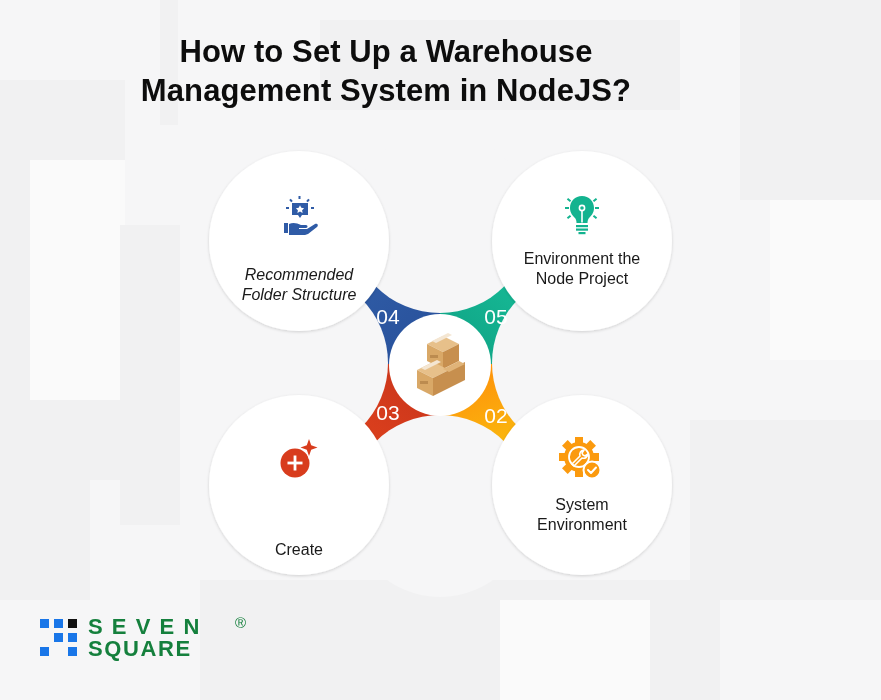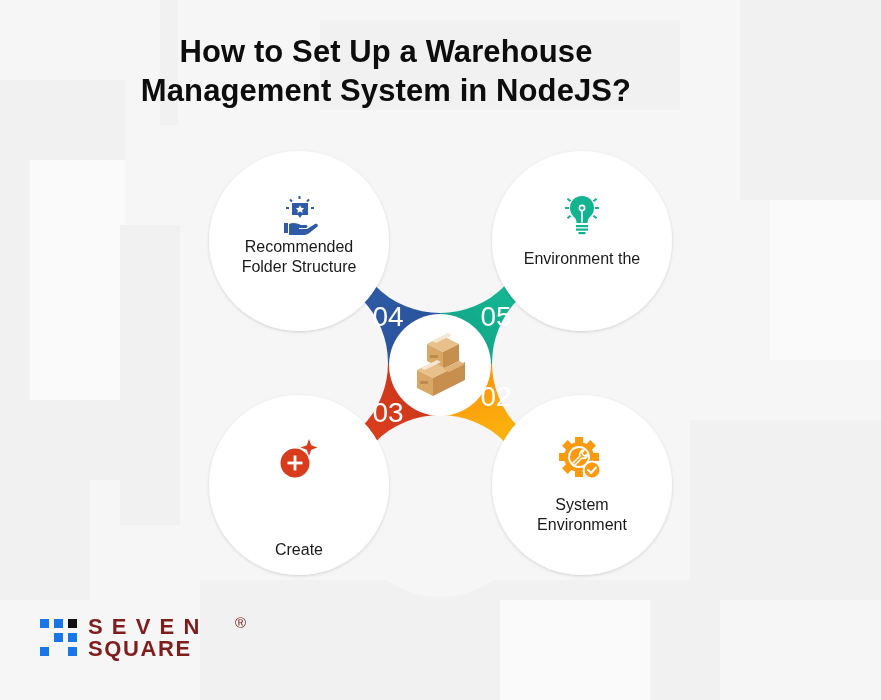--- a/index.html
+++ b/index.html
@@ -16,30 +16,30 @@
       font-size: 31px; font-weight: bold; line-height: 39px; letter-spacing: 0.1px;
       color: #0d0d0d;
     }
     .title span { display: block; }
     svg.diagram { position: absolute; left: 0; top: 0; }
     .card-label {
       position: absolute; width: 180px; text-align: center;
       font-size: 16px; line-height: 20px; color: #1a1a1a;
     }
     .step-num {
-      position: absolute; font-size: 28px; color: #ffffff; width: 40px; text-align: center;
+      position: absolute; font-size: 21px; color: #ffffff; width: 40px; text-align: center;
       line-height: 24px;
     }
     .icon { position: absolute; }
     .logo { position: absolute; left: 40px; top: 619px; }
     .logo-grid { position: absolute; left: 0; top: 0; width: 40px; height: 40px; }
     .logo-grid i { position: absolute; width: 9px; height: 9px; background: #1976e8; }
     .logo-grid i.k { background: #111; }
     .logo-text {
-      position: absolute; left: 48px; top: -3px; font-weight: bold; color: #7f1d1d;
+      position: absolute; left: 48px; top: -3px; font-weight: bold; color: #15803d;
       font-family: "Liberation Sans", sans-serif; white-space: nowrap;
     }
     .logo-text .l1 { display: block; font-size: 22px; letter-spacing: 9.2px; line-height: 22px; }
     .logo-text .l2 { display: block; font-size: 22px; letter-spacing: 1.6px; line-height: 22px; }
     .logo-text sup { position: absolute; left: 147px; top: -2px; font-size: 15px; font-weight: normal; }
   </style>
 </head>
 <body>
 
 <div class="bg-block" style="left:0;top:80px;width:125px;height:400px;"></div>
@@ -114,21 +114,21 @@
     <polygon points="449,370 465,362 465,380 449,388" fill="#c78f4e"></polygon>
     <polygon points="443,369 459,361 465,364 449,372" fill="#e0b479"></polygon>
     <rect x="420" y="381" width="8" height="3" fill="#a87840" opacity="0.6"></rect>
     <rect x="430" y="355" width="8" height="3" fill="#a87840" opacity="0.6"></rect>
   </g>
 </svg>
 
 <div class="step-num" style="left:368px;top:305px;">04</div>
 <div class="step-num" style="left:476px;top:305px;">05</div>
 <div class="step-num" style="left:368px;top:401px;">03</div>
-<div class="step-num" style="left:476px;top:385px;">02</div>
+<div class="step-num" style="left:476px;top:404px;">02</div>
 
 <svg class="icon" style="left:278px;top:195px;" width="44" height="44" viewBox="0 0 44 44">
   <g fill="#2f5ba6">
     <rect x="20.5" y="1" width="2" height="3"></rect>
     <rect x="12" y="4" width="2" height="3" transform="rotate(-40 13 5.5)"></rect>
     <rect x="29" y="4" width="2" height="3" transform="rotate(40 30 5.5)"></rect>
     <rect x="8" y="12" width="3" height="2"></rect>
     <rect x="33" y="12" width="3" height="2"></rect>
     <path d="M14 8 h16 v12 h-6 l-2 3 l-2 -3 h-6 z"></path>
     <path d="M6 28 h4 v10 h-4 z"></path>
@@ -172,26 +172,27 @@
     <rect x="19" y="35" width="8" height="8" transform="rotate(45 23 23)"></rect>
     <rect x="3" y="19" width="8" height="8" transform="rotate(45 23 23)"></rect>
     <rect x="35" y="19" width="8" height="8" transform="rotate(45 23 23)"></rect>
   </g>
   <circle cx="23" cy="23" r="10" fill="none" stroke="#fff" stroke-width="1.8"></circle>
   <path d="M16 30 l8 -8 c-1 -3 1 -6 4 -6 l-2 3 1 2 2 1 3 -2 c0 3 -3 5 -6 4 l-8 8 z" fill="none" stroke="#fff" stroke-width="1.6" stroke-linejoin="round"></path>
   <circle cx="36" cy="36" r="8.5" fill="#fb9a0e" stroke="#fff" stroke-width="2"></circle>
   <path d="M32 36 l3 3 5 -5.5" fill="none" stroke="#fff" stroke-width="2" stroke-linecap="round" stroke-linejoin="round"></path>
 </svg>
 
-<div class="card-label" style="left:209px;top:237px;">
+<div class="card-label" style="left:209px;top:265px;font-style:italic;">
   <div>Recommended</div>
   <div>Folder Structure</div>
 </div>
 <div class="card-label" style="left:492px;top:249px;">
   <div>Environment the</div>
+  <div>Node Project</div>
 </div>
 <div class="card-label" style="left:209px;top:496px;margin-top:44px;">
   <div>Create</div>
 </div>
 <div class="card-label" style="left:492px;top:495px;">
   <div>System</div>
   <div>Environment</div>
 </div>
 
 <div class="logo">

